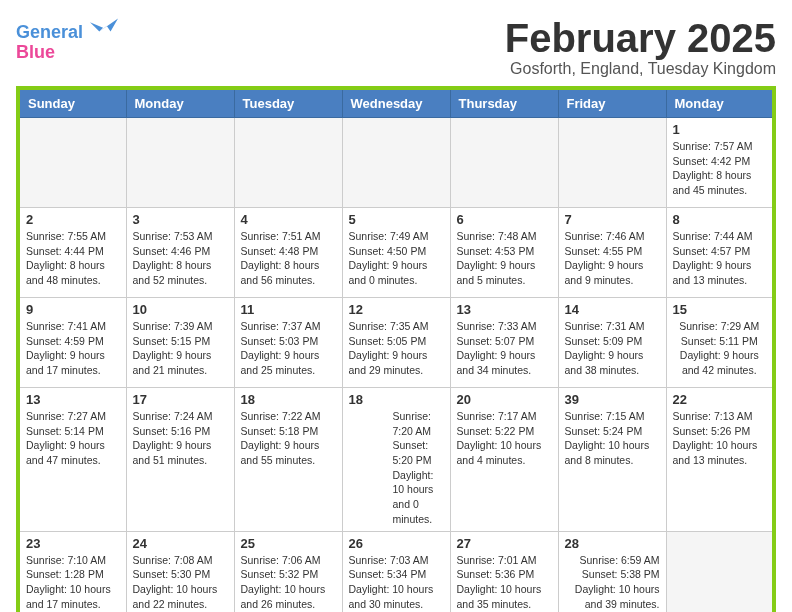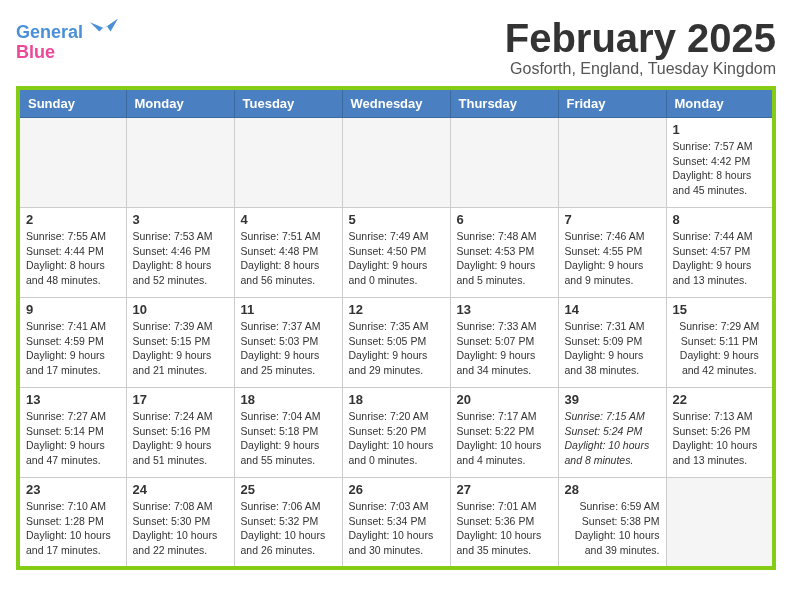--- a/index.html
+++ b/index.html
@@ -240,39 +240,39 @@
 Daylight: 9 hours and 47 minutes.</div>
         </td>
         <td>
           <span class="day-number">17</span>
           <div class="day-info" style="white-space: pre-line;">Sunrise: 7:24 AM
 Sunset: 5:16 PM
 Daylight: 9 hours and 51 minutes.</div>
         </td>
         <td>
           <span class="day-number">18</span>
-          <div class="day-info" style="white-space: pre-line;">Sunrise: 7:04 AM
+          <div class="day-info" style="white-space: pre-line;">Sunrise: 7:22 AM
 Sunset: 5:18 PM
 Daylight: 9 hours and 55 minutes.</div>
         </td>
         <td>
           <span class="day-number">18</span>
-          <div class="day-info" style="white-space: pre-line;">Sunrise: 7:20 AM
+          <div class="day-info" style="white-space: pre-line; margin-left: 44px;">Sunrise: 7:20 AM
 Sunset: 5:20 PM
 Daylight: 10 hours and 0 minutes.</div>
         </td>
         <td>
           <span class="day-number">20</span>
           <div class="day-info" style="white-space: pre-line;">Sunrise: 7:17 AM
 Sunset: 5:22 PM
 Daylight: 10 hours and 4 minutes.</div>
         </td>
         <td>
           <span class="day-number">39</span>
-          <div class="day-info" style="white-space: pre-line; font-style: italic;">Sunrise: 7:15 AM
+          <div class="day-info" style="white-space: pre-line;">Sunrise: 7:15 AM
 Sunset: 5:24 PM
 Daylight: 10 hours and 8 minutes.</div>
         </td>
         <td>
           <span class="day-number">22</span>
           <div class="day-info" style="white-space: pre-line;">Sunrise: 7:13 AM
 Sunset: 5:26 PM
 Daylight: 10 hours and 13 minutes.</div>
         </td>
       </tr>

